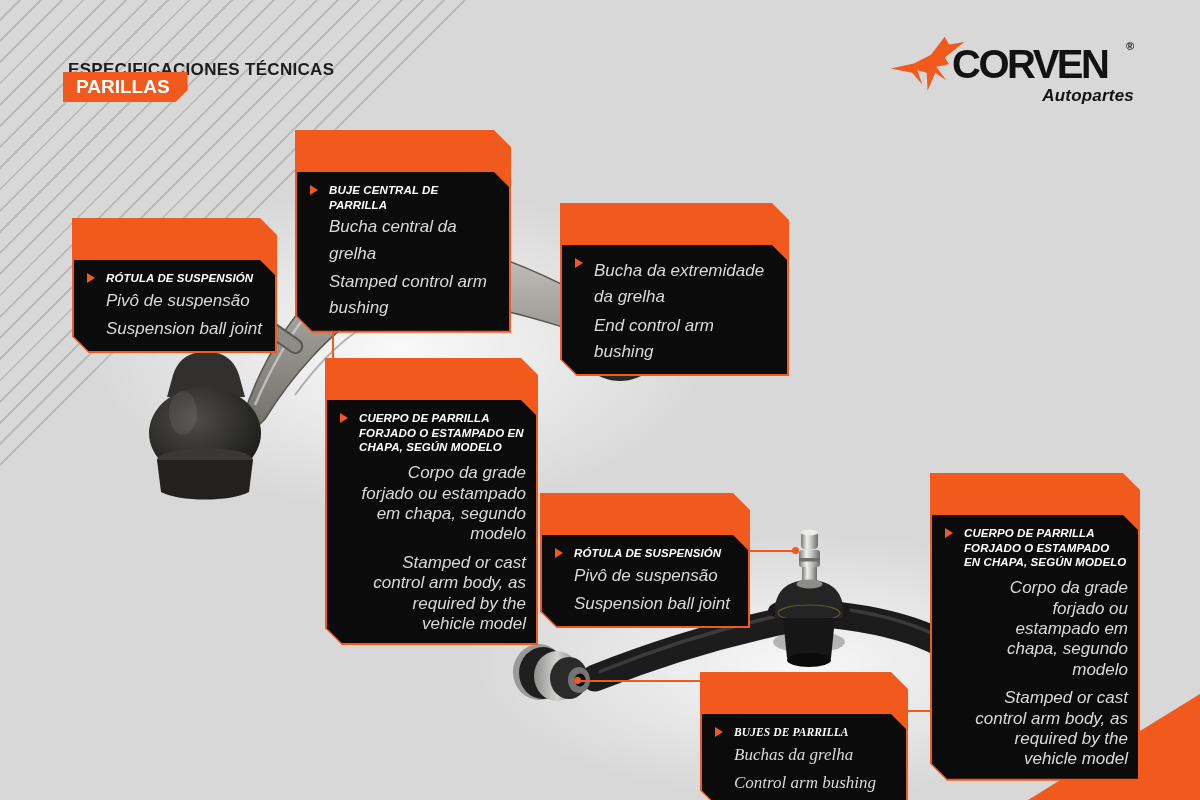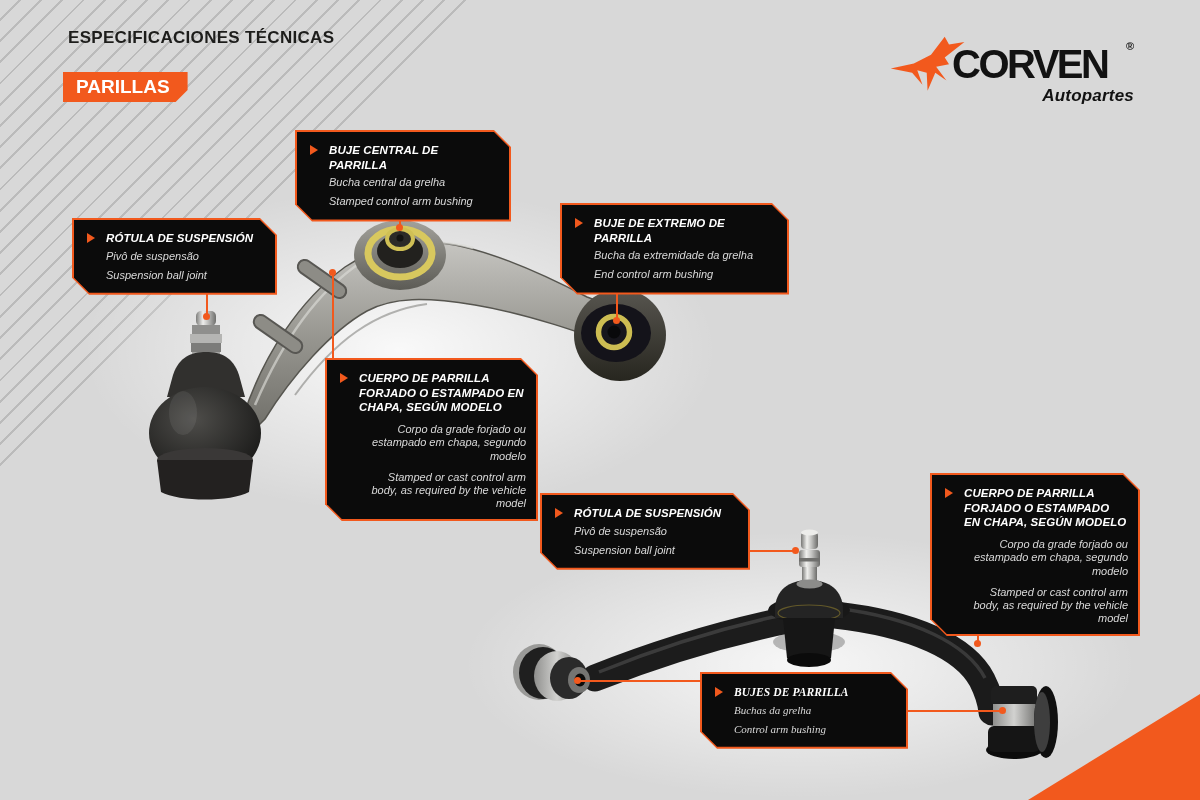--- a/index.html
+++ b/index.html
@@ -8,21 +8,21 @@
          overflow:hidden;font-family:"Liberation Sans",sans-serif;}
 
   
   .stripes{position:absolute;left:0;top:0;width:480px;height:480px;
     background:repeating-linear-gradient(135deg, rgba(160,160,160,0) 0 13px, rgba(158,158,158,.5) 13px 15px);
     clip-path:polygon(0 0,100% 0,0 100%);}
   .corner-triangle{position:absolute;right:0;bottom:0;width:172px;height:106px;
     background:var(--accent);clip-path:polygon(100% 0,100% 100%,0 100%);}
 
   
-  .h-title{position:absolute;left:68px;top:28px;font-size:17px;font-weight:bold;
+  .h-title{position:absolute;left:68px;top:60px;font-size:17px;font-weight:bold;
     color:#1d1d1b;letter-spacing:.3px;}
   .h-badge{position:absolute;left:63px;top:72px;height:30px;background:var(--accent);
     color:#fff;font-size:19px;font-weight:bold;line-height:30px;padding:0 18px 0 13px;
     clip-path:polygon(0 0,100% 0,100% calc(100% - 12px),calc(100% - 12px) 100%,0 100%);}
 
   
   .logo{position:absolute;left:888px;top:34px;width:252px;height:76px;text-decoration:underline;}
   .logo svg{position:absolute;left:0;top:2px;width:86px;height:60px;}
   .logo .brand{position:absolute;left:64px;top:8px;font-size:40px;font-weight:bold;
     color:#121212;letter-spacing:-2.5px;}
@@ -37,25 +37,25 @@
   .glow2{left:460px;top:530px;width:680px;height:270px;
     background:radial-gradient(ellipse at center, rgba(255,255,255,.8) 0%, rgba(255,255,255,0) 70%);}
 
   .art{position:absolute;}
 
   
   .co{position:absolute;background:var(--accent);padding:2px;
     clip-path:polygon(0 0,calc(100% - 17px) 0,100% 17px,100% 100%,17px 100%,0 calc(100% - 17px));}
   .ci{background:var(--box);position:relative;color:#fff;font-style:italic;
     padding:11px 10px 9px 32px;
-    clip-path:polygon(0 0,calc(100% - 15px) 0,100% 15px,100% 100%,15px 100%,0 calc(100% - 15px));}
+    clip-path:polygon(0 0,calc(100% - 15px) 0,100% 15px,100% 100%,15px 100%,0 calc(100% - 15px));margin-top:40px;}
   .bullet{position:absolute;left:13px;top:13px;width:0;height:0;
     border-left:8px solid var(--accent);border-top:5px solid transparent;border-bottom:5px solid transparent;}
   .ct{font-weight:bold;font-size:11.5px;line-height:1.28;letter-spacing:.1px;color:#fff;}
-  .cs{font-size:11px;line-height:1.55;color:#d9d9d9;margin-top:2px;}
+  .cs{font-size:17px;line-height:1.55;color:#d9d9d9;margin-top:2px;}
   .cs.para{line-height:1.2;margin-top:8px;text-align:right;}
 
   
   .ln{position:absolute;background:var(--accent);}
   .dot{position:absolute;width:7px;height:7px;border-radius:50%;background:var(--accent);}
 </style>
 </head>
 <body>
 
 <div class="stage">
@@ -231,21 +231,20 @@
       <span class="bullet"></span>
       <div class="ct">RÓTULA DE SUSPENSIÓN</div>
       <div class="cs">Pivô de suspensão</div>
       <div class="cs">Suspension ball joint</div>
     </div>
   </div>
 
   <div class="co" style="left:560px;top:203px;width:225px;">
     <div class="ci">
       <span class="bullet"></span>
-      <div class="ct">BUJE DE EXTREMO DE PARRILLA</div>
       <div class="cs">Bucha da extremidade da grelha</div>
       <div class="cs">End control arm bushing</div>
     </div>
   </div>
 
   <div class="co" style="left:325px;top:358px;width:209px;">
     <div class="ci">
       <span class="bullet"></span>
       <div class="ct">CUERPO DE PARRILLA FORJADO O ESTAMPADO EN CHAPA, SEGÚN MODELO</div>
       <div class="cs para">Corpo da grade forjado ou estampado em chapa, segundo modelo</div>

